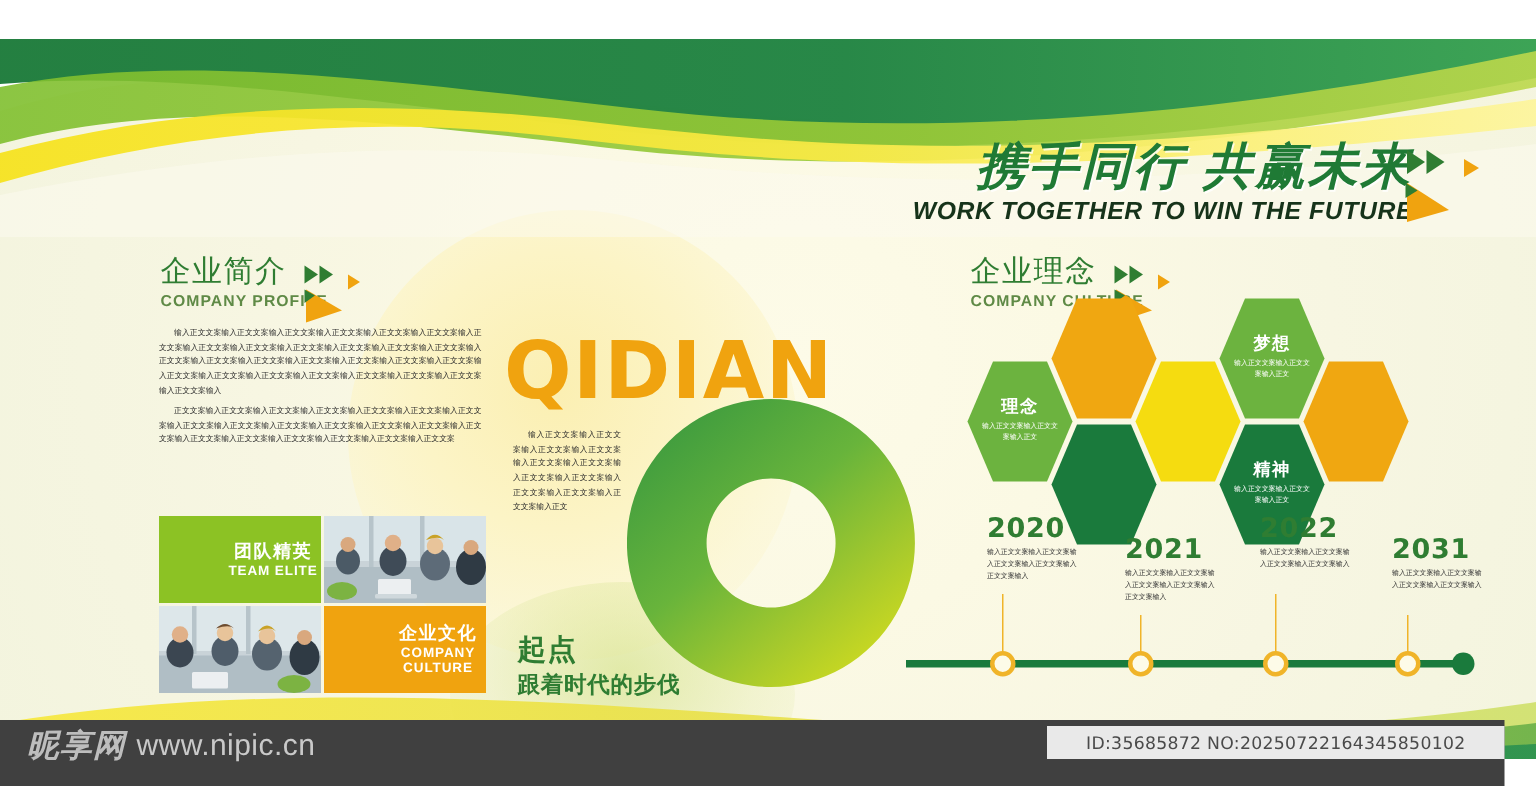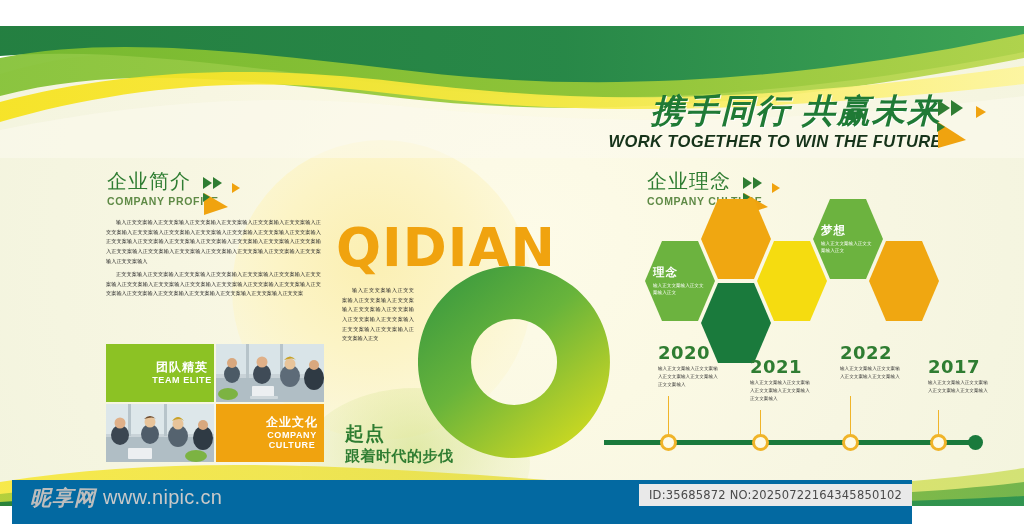--- a/index.html
+++ b/index.html
@@ -111,48 +111,48 @@
   #start-text { position:absolute; left:345px; top:405px; }
   #start-text .t1 { font-size:19px; font-weight:bold; color:#2f7d32; letter-spacing:1px; line-height:1.15; }
   #start-text .t2 { font-size:15px; font-weight:bold; color:#2f7d32; letter-spacing:.5px; margin-top:2px; }
 
   
   #hexes { position:absolute; left:644px; top:196px; width:300px; height:130px; }
   .hex { position:absolute; width:72px; height:82px; }
   .hex svg { position:absolute; left:0; top:0; width:72px; height:82px; }
   .hex .htxt {
     position:absolute; left:0; right:0; top:50%; transform:translateY(-50%);
-    text-align:left; padding:0 9px;
+    text-align:center; padding:0 9px;
   }
   .hex .hname { font-size:11.5px; font-weight:bold; color:#fff; letter-spacing:1px; line-height:1.2; }
   .hex .hdesc {
     font-size:4.6px; color:#fff; line-height:1.65; margin-top:2px; word-break:break-all;
     font-family:"DejaVu Sans","Liberation Sans",sans-serif;
   }
 
   
   #timeline { position:absolute; left:604px; top:326px; width:400px; height:116px; }
   .tl-line { position:absolute; left:0; top:96px; width:368px; height:5px; background:#1a7a3c; }
   .tl-enddot { position:absolute; left:364px; top:91px; width:15px; height:15px; border-radius:50%; background:#1a7a3c; }
   .tl-item { position:absolute; }
   .tl-year { font-size:18px; font-weight:bold; color:#2f7d32; letter-spacing:.5px; line-height:1; font-family:"DejaVu Sans","Liberation Sans",sans-serif; }
   .tl-desc { font-size:4.6px; line-height:1.75; color:#333; width:60px; margin-top:3px; word-break:break-all; font-family:"DejaVu Sans","Liberation Sans",sans-serif; }
   .tl-stem { position:absolute; width:1px; background:#f0b429; }
   .tl-node { position:absolute; width:17px; height:17px; border-radius:50%; background:#fdfbe8; border:3px solid #f0b429; top:90px; }
 
   
-  #footer { position:absolute; left:12px; bottom:0; width:900px; height:44px; background:#0369a1; }
+  #footer { position:absolute; left:0; bottom:0; width:1003px; height:44px; background:#404040; }
   #watermark { position:absolute; left:18px; top:6px; display:flex; align-items:center; gap:7px; }
   #wm-cn {
     font-size:21px; font-weight:bold; color:#bdbdbd; letter-spacing:1px;
     font-style:italic; line-height:1;
   }
   #wm-url { font-size:20px; color:#c9c9c9; letter-spacing:.3px; }
   #idbar {
-    position:absolute; right:0; top:4px; height:22px; padding:0 10px;
+    position:absolute; right:0; top:4px; height:22px; padding:0 26px;
     background:#e9e9e9; display:flex; align-items:center;
   }
   #idbar span { font-size:11.5px; color:#4a4a4a; letter-spacing:.2px; font-family:"DejaVu Sans","Liberation Sans",sans-serif; }
 </style>
 </head>
 <body>
 
 <div id="stage">
 
   <div id="board">
@@ -374,20 +374,29 @@
       <div class="hex" style="left:168px; top:-16px;">
         <svg viewBox="0 0 72 82">
             <polygon points="18,1 54,1 71,41 54,81 18,81 1,41" fill="#6cb33f"></polygon>
           </svg>
         <div class="htxt">
           <div class="hname">梦想</div>
           <div class="hdesc">输入正文文案输入正文文案输入正文</div>
         </div>
       </div>
 
+      <div class="hex" style="left:168px; top:68px;">
+        <svg viewBox="0 0 72 82">
+            <polygon points="18,1 54,1 71,41 54,81 18,81 1,41" fill="#1a7a3c"></polygon>
+          </svg>
+        <div class="htxt">
+          <div class="hname">精神</div>
+          <div class="hdesc">输入正文文案输入正文文案输入正文</div>
+        </div>
+      </div>
 
       <div class="hex" style="left:224px; top:26px;">
         <svg viewBox="0 0 72 82">
             <polygon points="18,1 54,1 71,41 54,81 18,81 1,41" fill="#f0a711"></polygon>
           </svg>
       </div>
 
     </div>
 
     <div id="timeline">
@@ -409,21 +418,21 @@
       <div class="tl-node" style="left:148px;"></div>
 
       <div class="tl-item" style="left:236px; top:0px;">
         <div class="tl-year">2022</div>
         <div class="tl-desc">输入正文文案输入正文文案输入正文文案输入正文文案输入</div>
       </div>
       <div class="tl-stem" style="left:246px; top:52px; height:40px;"></div>
       <div class="tl-node" style="left:238px;"></div>
 
       <div class="tl-item" style="left:324px; top:14px;">
-        <div class="tl-year">2017</div>
+        <div class="tl-year">2031</div>
         <div class="tl-desc">输入正文文案输入正文文案输入正文文案输入正文文案输入</div>
       </div>
       <div class="tl-stem" style="left:334px; top:66px; height:26px;"></div>
       <div class="tl-node" style="left:326px;"></div>
     </div>
 
   </div>
 
   <div id="footer">
     <div id="watermark">

